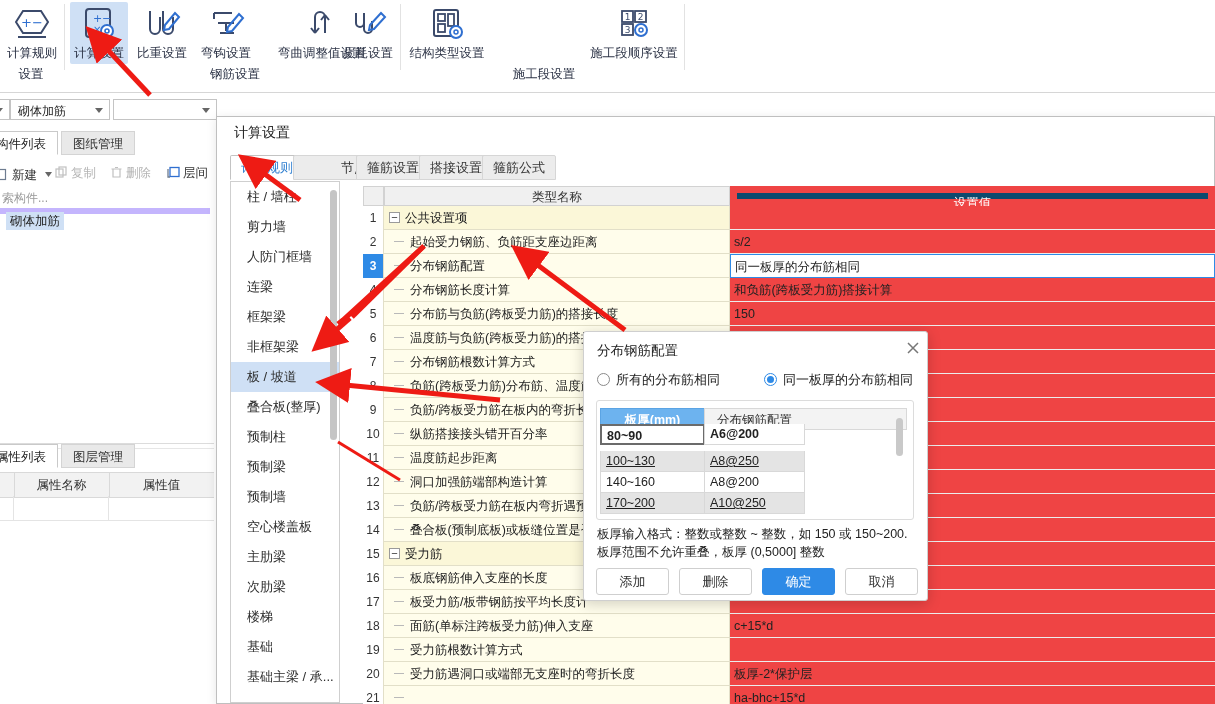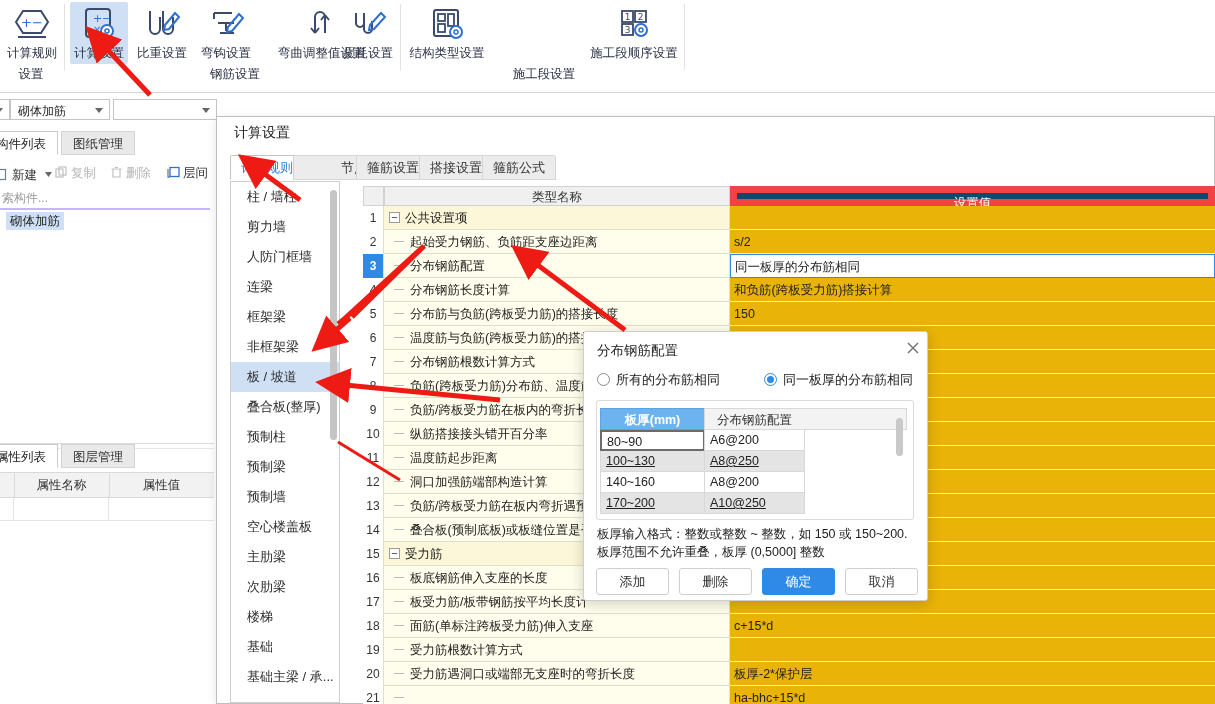--- a/index.html
+++ b/index.html
@@ -33,21 +33,21 @@
   .tabstrip{position:absolute;height:24px;}
   .tb{position:absolute;top:0;height:24px;line-height:24px;padding:0 11px;font-size:12.5px;box-sizing:border-box;}
   .tb.on{background:#fff;border:1px solid #c9c9c9;border-bottom:1px solid #fff;color:#222;}
   .tb.off{background:#e9e9e9;border:1px solid #d4d4d4;color:#333;}
 
   #lf-toolbar{left:0;top:160px;width:220px;height:26px;}
   .tbbtn{position:absolute;top:0;height:26px;line-height:26px;font-size:12.5px;color:#333;white-space:nowrap;}
   .tbbtn.dis{color:#b4b4b4;}
   .tbico{display:inline-block;vertical-align:-2px;margin-right:3px;}
 
-  #lf-search{left:0;top:186px;width:210px;height:22px;border-bottom:2px solid #c4b5fd;}
+  #lf-search{left:0;top:186px;width:210px;height:22px;border-bottom:6px solid #c4b5fd;}
   #lf-search .ph{position:absolute;left:2px;top:4px;font-size:12px;color:#9a9a9a;}
 
   #lf-node{left:6px;top:212px;height:18px;line-height:18px;background:#cfe0f5;padding:0 4px;font-size:12.5px;color:#222;}
 
   
   #pp-line{left:0;top:443px;width:214px;height:1px;background:#dcdcdc;}
   #pp-area{left:0;top:448px;width:214px;height:256px;background:#fff;border-top:1px solid #e6e6e6;}
   #pp-hdr{left:0;top:472px;width:214px;height:24px;background:#f2f2f2;border-top:1px solid #d9d9d9;border-bottom:1px solid #d9d9d9;}
   .pph{position:absolute;top:0;height:24px;line-height:24px;text-align:center;font-size:12.5px;color:#333;}
   #pp-row{left:0;top:496px;width:214px;height:24px;border-bottom:1px solid #e4e4e4;}
@@ -72,21 +72,21 @@
   #grid{left:363px;top:186px;width:852px;height:518px;background:#fff;overflow:hidden;}
   #grid-hdr{position:absolute;left:0;top:0;width:852px;height:20px;}
   .gh{position:absolute;top:0;height:20px;line-height:20px;text-align:center;font-size:12.5px;box-sizing:border-box;}
   .gh.plain{background:#f0f0f0;border:1px solid #d2d2d2;color:#333;}
   .gh.blue{background:#0c4a6e;border:7px solid #ef4444;color:#fff;font-family:Liberation Serif, serif;}
   .grow{position:absolute;left:0;width:852px;height:24px;}
   .gnum{position:absolute;left:0;top:0;width:21px;height:24px;line-height:24px;text-align:center;font-size:12px;color:#333;background:#fff;border-right:1px solid #e2dfc8;box-sizing:border-box;}
   .gnum.sel{background:#2e8ae6;color:#fff;font-weight:bold;}
   .gname{position:absolute;left:21px;top:0;width:346px;height:24px;line-height:24px;font-size:12.5px;color:#222;box-sizing:border-box;border-right:1px solid #e2dfc8;border-bottom:1px solid #e2dfc8;background:#fffdeb;overflow:hidden;white-space:nowrap;}
   .gname.grp{background:#fbf7d8;}
-  .gval{position:absolute;left:367px;top:0;width:485px;height:24px;line-height:24px;font-size:12.5px;color:#222;padding-left:4px;box-sizing:border-box;border-bottom:1px solid #ececec;background:#eab308;overflow:hidden;white-space:nowrap;}
+  .gval{position:absolute;left:367px;top:0;width:485px;height:24px;line-height:24px;font-size:12.5px;color:#222;padding-left:4px;box-sizing:border-box;border-bottom:1px solid #ececec;background:#ef4444;overflow:hidden;white-space:nowrap;}
   .gval.sel{border:1px solid #2e8ae6;background:#fff;}
   .exp{display:inline-block;width:11px;height:11px;line-height:9px;text-align:center;border:1px solid #9a9a9a;font-size:11px;color:#333;background:#fff;vertical-align:1px;margin-right:5px;box-sizing:border-box;}
   .dash{display:inline-block;width:10px;border-top:1px solid #b9b9b9;vertical-align:4px;margin-right:6px;}
 
   
   #pop{left:583px;top:331px;width:345px;height:270px;background:#fff;border:1px solid #cfcfcf;border-radius:3px;box-shadow:0 3px 14px rgba(0,0,0,.18);box-sizing:border-box;}
   #pop-title{left:597px;top:342px;font-size:13.5px;color:#222;}
   #pop-close{left:903px;top:338px;width:20px;height:20px;cursor:pointer;}
   .radio-wrap{position:absolute;top:371px;font-size:13px;color:#222;}
   .rdo{display:inline-block;width:13px;height:13px;border:1px solid #8a8a8a;border-radius:50%;vertical-align:-2px;margin-right:6px;background:#fff;box-sizing:border-box;position:relative;}
@@ -462,21 +462,21 @@
 <div class="radio-wrap" style="left:764px;">
   <span class="rdo on"></span><span>同一板厚的分布筋相同</span>
 </div>
 
 <div class="abs" id="pop-tblbox"></div>
 <div class="abs" id="pop-tbl">
   <div class="pth a" style="left:0;width:105px;">板厚(mm)</div>
   <div class="pth b" style="left:104px;width:101px;">分布钢筋配置</div>
   <div class="pth b" style="left:204px;width:103px;border-left:none;"></div>
   <div id="pop-tbl-body">
-      <div class="ptr" style="top: 22px; left: 0px; width: 307px;">
+      <div class="ptr" style="top: 16px; left: 0px; width: 307px; font-weight: bold;">
         <div class="ptc focus" style="left: 0px; width: 105px;">80~90</div>
         <div class="ptc w" style="left: 104px; width: 101px;">A6@200</div>
       </div>
       <div class="ptr" style="top: 43px; left: 0px; width: 307px;">
         <div class="ptc g" style="left: 0px; width: 105px;">100~130</div>
         <div class="ptc g" style="left: 104px; width: 101px;">A8@250</div>
       </div>
       <div class="ptr" style="top: 64px; left: 0px; width: 307px;">
         <div class="ptc w" style="left: 0px; width: 105px;">140~160</div>
         <div class="ptc w" style="left: 104px; width: 101px;">A8@200</div>

